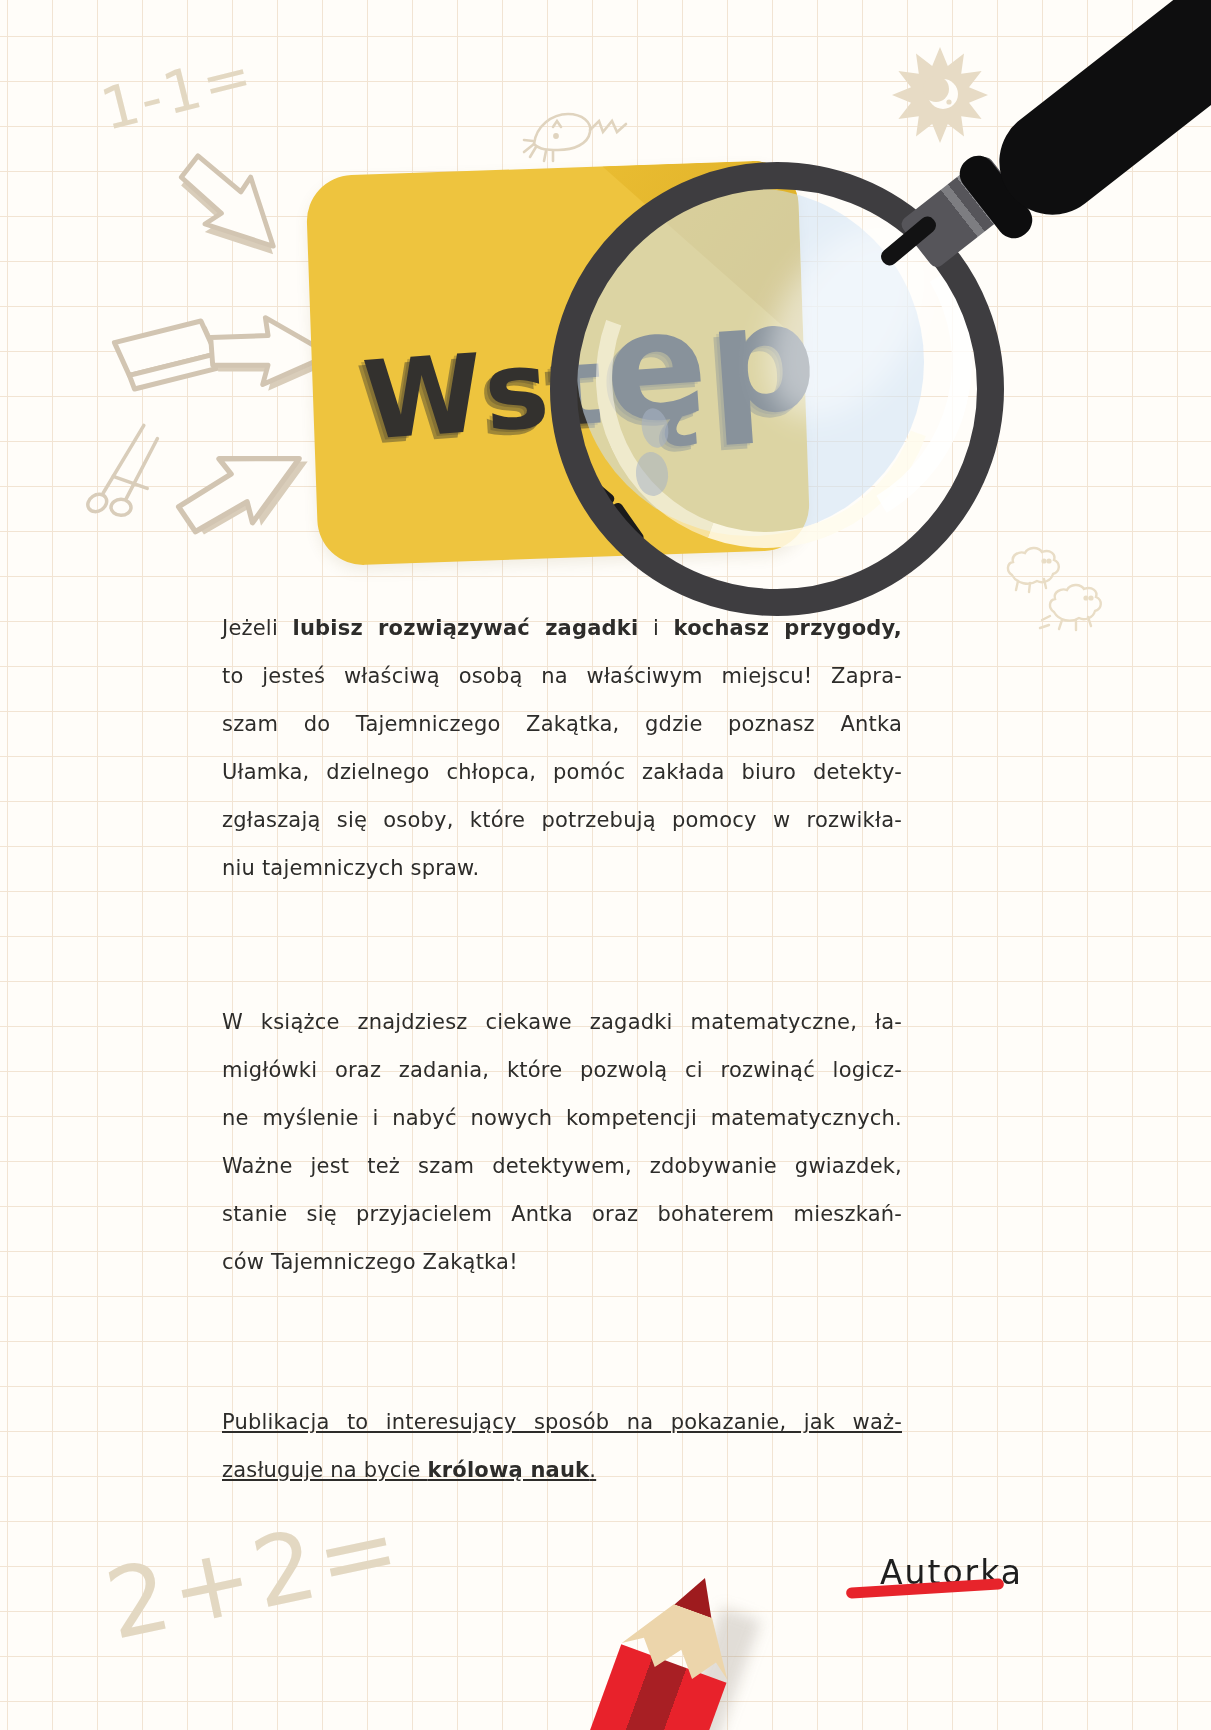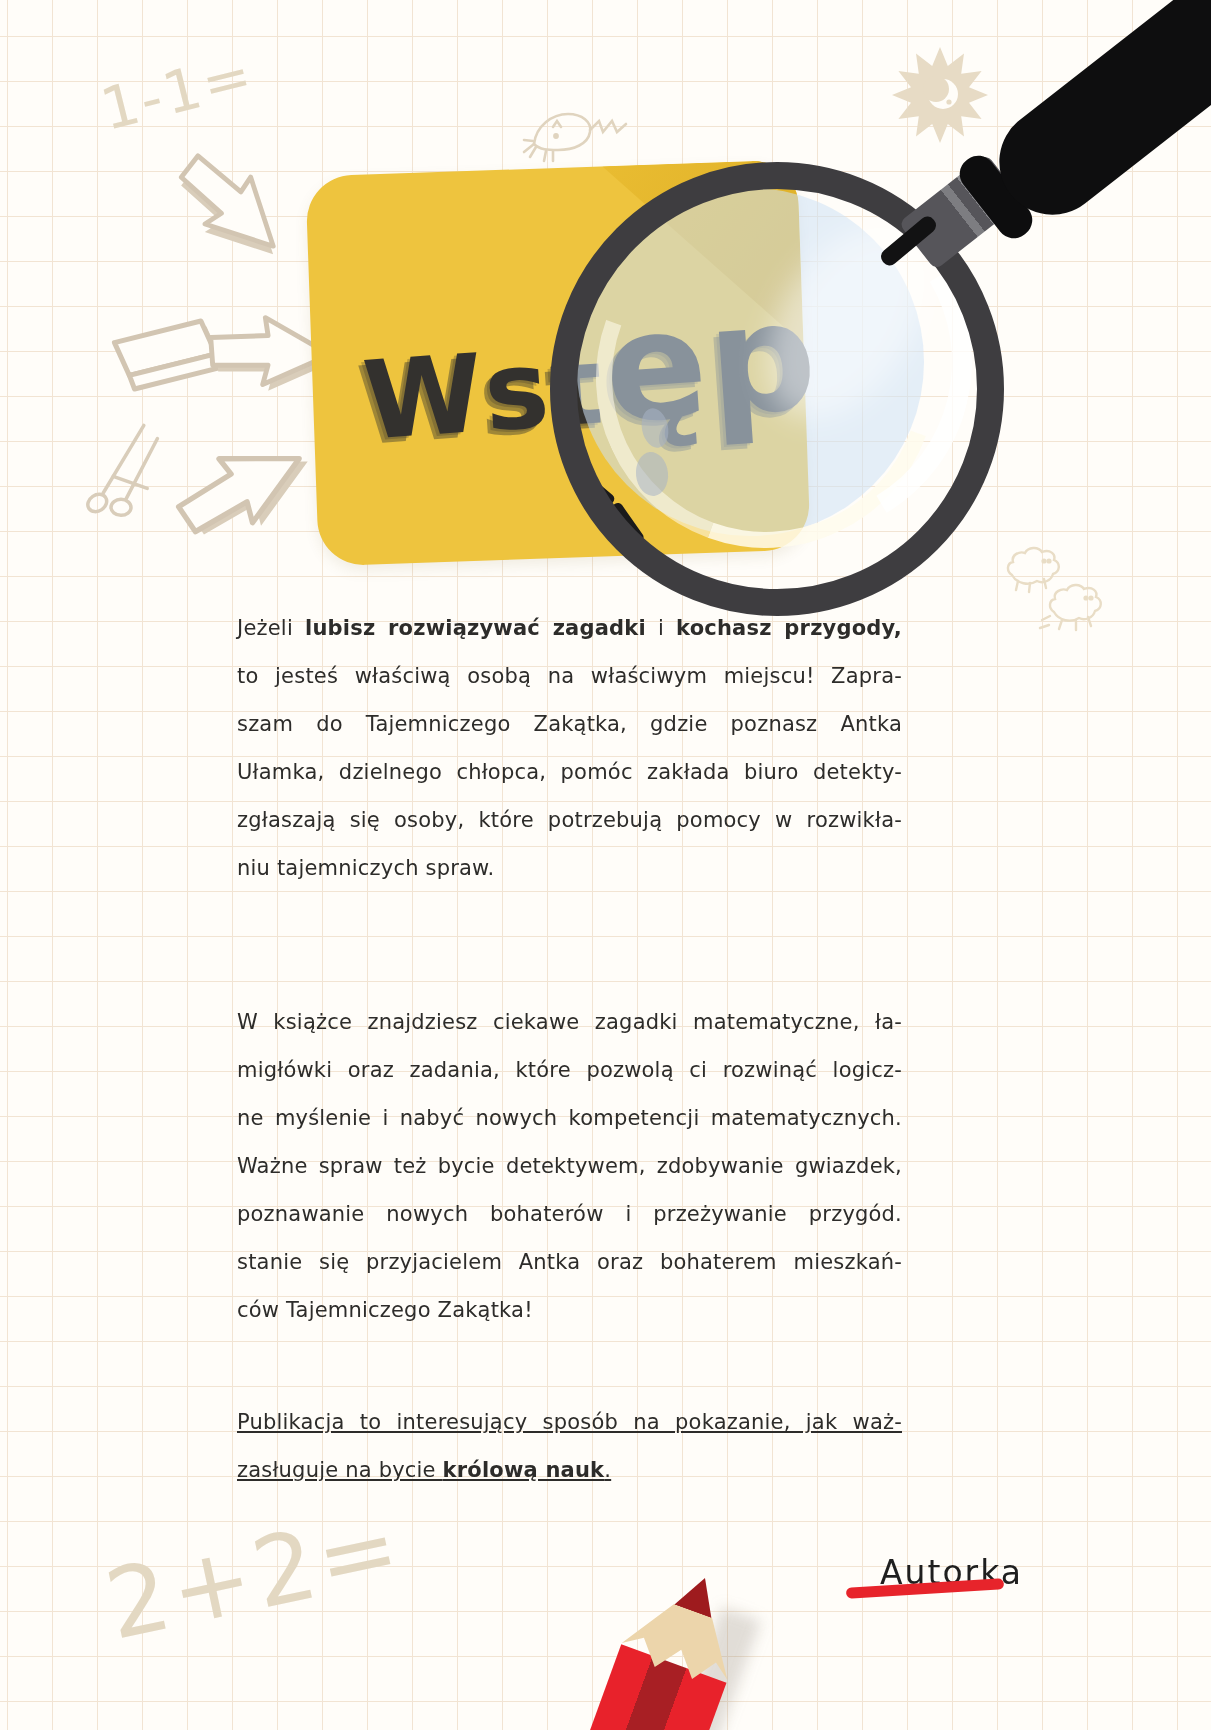--- a/index.html
+++ b/index.html
@@ -52,21 +52,21 @@
     transform:rotate(50deg);z-index:7;}
   #connector{left:905px;top:182px;width:112px;height:60px;border-radius:8px;
     background:linear-gradient(90deg,#56555a 0 48%,#7d7d81 48% 56%,#56555a 56% 66%,#8c8c90 66% 74%,#56555a 74% 100%);
     transform:rotate(-38deg);z-index:6;}
   #collar{left:978px;top:150px;width:36px;height:94px;background:#0d0d0e;border-radius:17px;
     transform:rotate(-38deg);z-index:8;}
   #handle{left:965px;top:9px;width:430px;height:106px;background:#0e0e0f;border-radius:53px;
     transform:rotate(-38deg);z-index:9;}
   
   #body-text{left:222px;top:0;width:680px;height:100%;z-index:2;color:#2d2c2a;}
-  .para{position:absolute;left:0;right:0;margin-left:15px;}
+  .para{position:absolute;left:0;right:0;}
   .para:nth-child(1){top:604px;}
   .para:nth-child(2){top:998px;}
   .para:nth-child(3){top:1398px;text-decoration:underline;}
   .line{height:48px;line-height:48px;font-size:21px;letter-spacing:.2px;
     text-align:justify;text-align-last:justify;white-space:normal;}
   .line.last{text-align-last:left;}
   .b{font-weight:700;}
   
   #autorka{left:880px;top:1542px;font-size:33px;letter-spacing:2px;color:#1f1f1f;z-index:2;margin-top:11px;}
   #underline{left:846px;top:1583px;width:158px;height:11px;background:#e7242b;
@@ -189,22 +189,21 @@
         <div class="line"><span>to jesteś właściwą osobą na właściwym miejscu! Zapra-</span></div>
         <div class="line"><span>szam do Tajemniczego Zakątka, gdzie poznasz Antka</span></div>
         <div class="line"><span>Ułamka, dzielnego chłopca, pomóc zakłada biuro detekty-</span></div>
         <div class="line"><span>zgłaszają się osoby, które potrzebują pomocy w rozwikła-</span></div>
         <div class="line last"><span>niu tajemniczych spraw.</span></div>
       </div>
       <div class="para">
         <div class="line"><span>W książce znajdziesz ciekawe zagadki matematyczne, ła-</span></div>
         <div class="line"><span>migłówki oraz zadania, które pozwolą ci rozwinąć logicz-</span></div>
         <div class="line"><span>ne myślenie i nabyć nowych kompetencji matematycznych.</span></div>
-        <div class="line"><span>Ważne spraw też bycie detektywem, zdobywanie gwiazdek,</span></div>
-        <div class="line"><span>poznawanie nowych bohaterów i przeżywanie przygód.</span></div>
+        <div class="line"><span>Ważne jest też szam detektywem, zdobywanie gwiazdek,</span></div>
         <div class="line"><span>stanie się przyjacielem Antka oraz bohaterem mieszkań-</span></div>
         <div class="line last"><span>ców Tajemniczego Zakątka!</span></div>
       </div>
       <div class="para">
         <div class="line"><span>Publikacja to interesujący sposób na pokazanie, jak waż-</span></div>
         <div class="line last"><span>zasługuje na bycie </span><span class="b">królową nauk</span><span>.</span></div>
       </div>
     </div>
 
   <div id="autorka" class="abs">Autorka</div>

